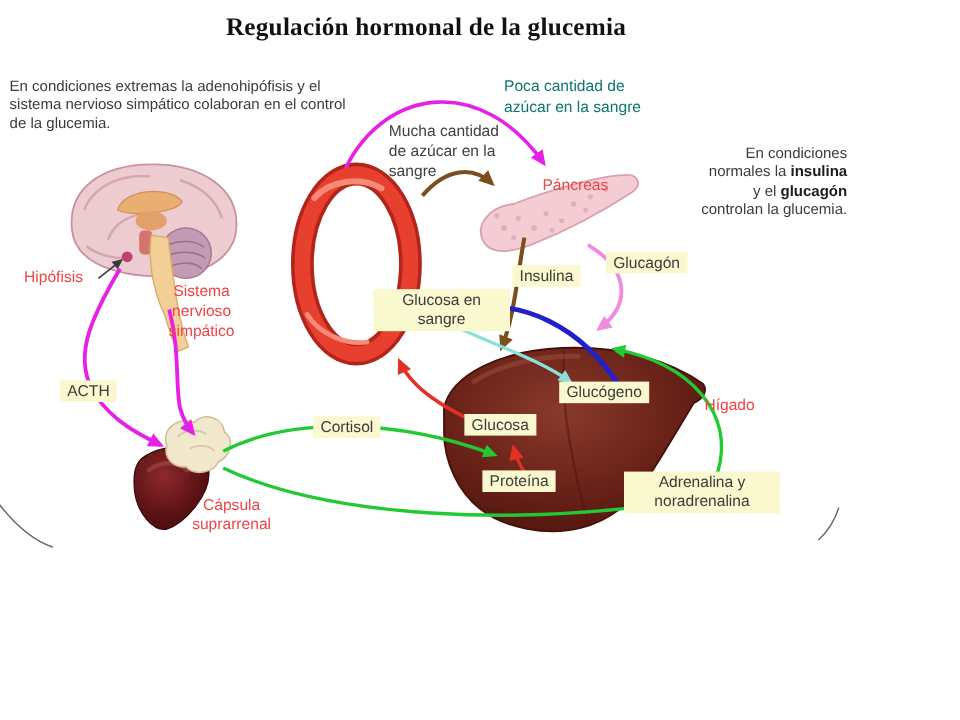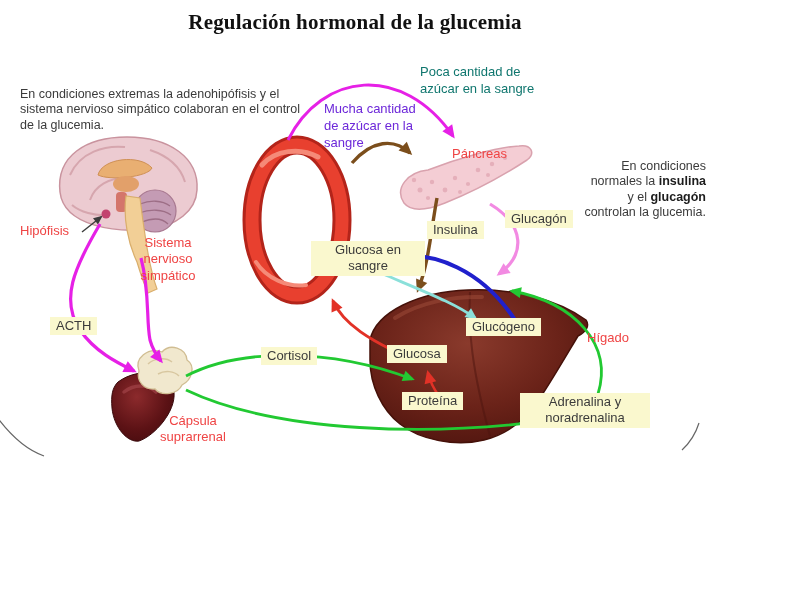--- a/index.html
+++ b/index.html
@@ -9,23 +9,23 @@
   .abs{position:absolute;}
   #title{left:0;top:10px;width:710px;text-align:center;
          font-family:"Liberation Serif","DejaVu Serif",serif;
          font-weight:bold;font-size:21px;color:#111;letter-spacing:.2px;}
   .note{font-size:12.5px;line-height:1.22;color:#3b3b3b;}
   .tag{background:#faf8ce;padding:1px 6px;font-size:13px;line-height:1.25;
        color:#3b3b3b;white-space:nowrap;}
   .tag.wrap{white-space:normal;text-align:center;padding:1px 17px;}
   .organ-label{font-size:13px;color:#ef4444;line-height:1.25;}
   .center{text-align:center;}
-  .right{text-align:right;margin-top:38px;}
+  .right{text-align:right;}
   .magenta-note{color:#0f766e;font-size:13px;line-height:1.3;}
-  .brown-note{color:#6d28d9;font-size:13px;line-height:1.3;}
+  .brown-note{color:#404040;font-size:13px;line-height:1.3;}
   b{color:#1c1c1c;}
 </style>
 </head>
 <body>
 
 <div id="canvas">
 
   <svg class="layer" width="800" height="600" viewBox="0 0 800 600">
     <defs>
       <radialGradient id="liverGrad" cx="45%" cy="35%" r="75%">
@@ -144,21 +144,21 @@
       <path d="M186,376 C240,348 330,348 412,379" stroke="#22c932" stroke-width="2.8" marker-end="url(#ah-green)"></path>
 
       <path d="M186,390 C270,430 430,442 590,414" stroke="#22c932" stroke-width="2.8"></path>
 
       <path d="M598,394 C613,345 576,303 512,291" stroke="#22c932" stroke-width="2.8" marker-end="url(#ah-green)"></path>
     </g>
   </svg>
 
   <div id="title" class="abs">Regulación hormonal de la glucemia</div>
 
-  <div class="abs note" style="left:20px;top:65px;width:292px;margin-top:22px;">En condiciones extremas la adenohipófisis y el sistema nervioso simpático colaboran en el control de la glucemia.</div>
+  <div class="abs note" style="left:8px;top:65px;width:292px;">En condiciones extremas la adenohipófisis y el sistema nervioso simpático colaboran en el control de la glucemia.</div>
 
   <div class="abs magenta-note" style="left:420px;top:64px;width:132px;">Poca cantidad de azúcar en la sangre</div>
 
   <div class="abs brown-note" style="left:324px;top:101px;width:106px;">Mucha cantidad de azúcar en la sangre</div>
 
   <div class="abs note right" style="left:584px;top:121px;width:122px;"><span>En condiciones normales la </span><b>insulina</b><span> y el </span><b>glucagón</b><span> controlan la glucemia.</span></div>
 
   <div class="abs organ-label" style="left:20px;top:223px;">Hipófisis</div>
   <div class="abs organ-label center" style="left:131px;top:235px;width:74px;">Sistema nervioso simpático</div>
   <div class="abs organ-label" style="left:452px;top:146px;">Páncreas</div>

